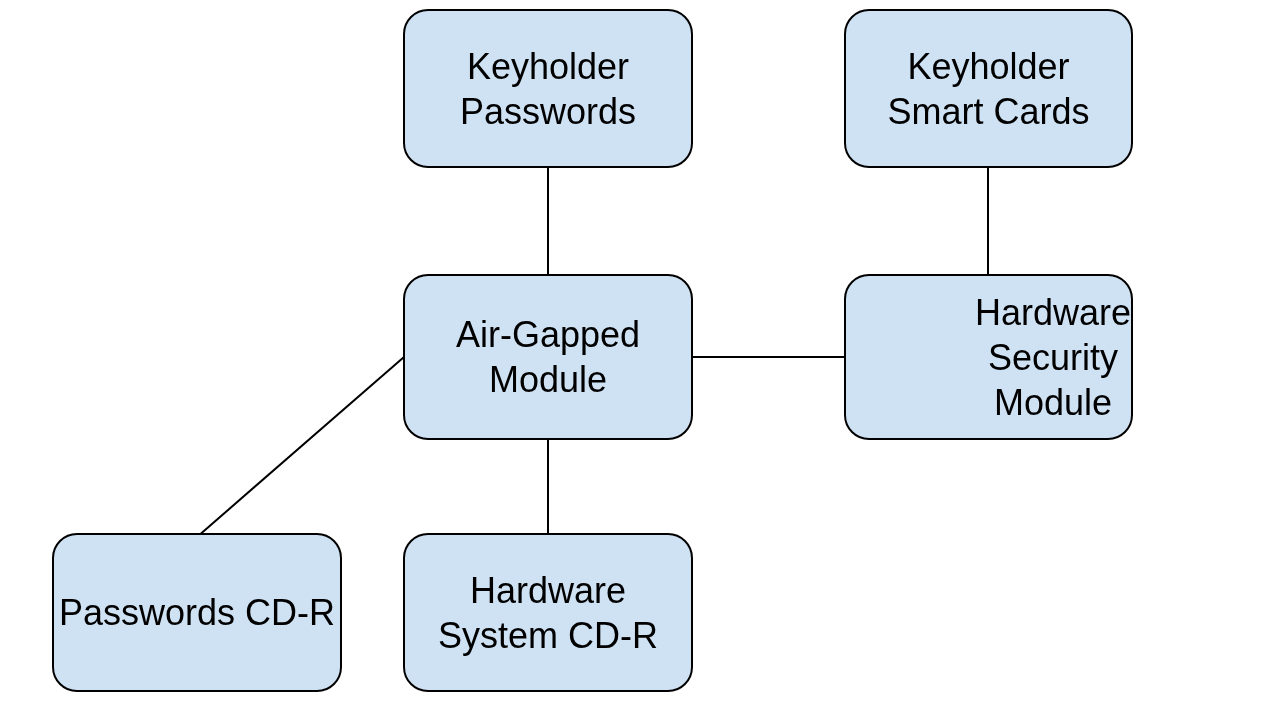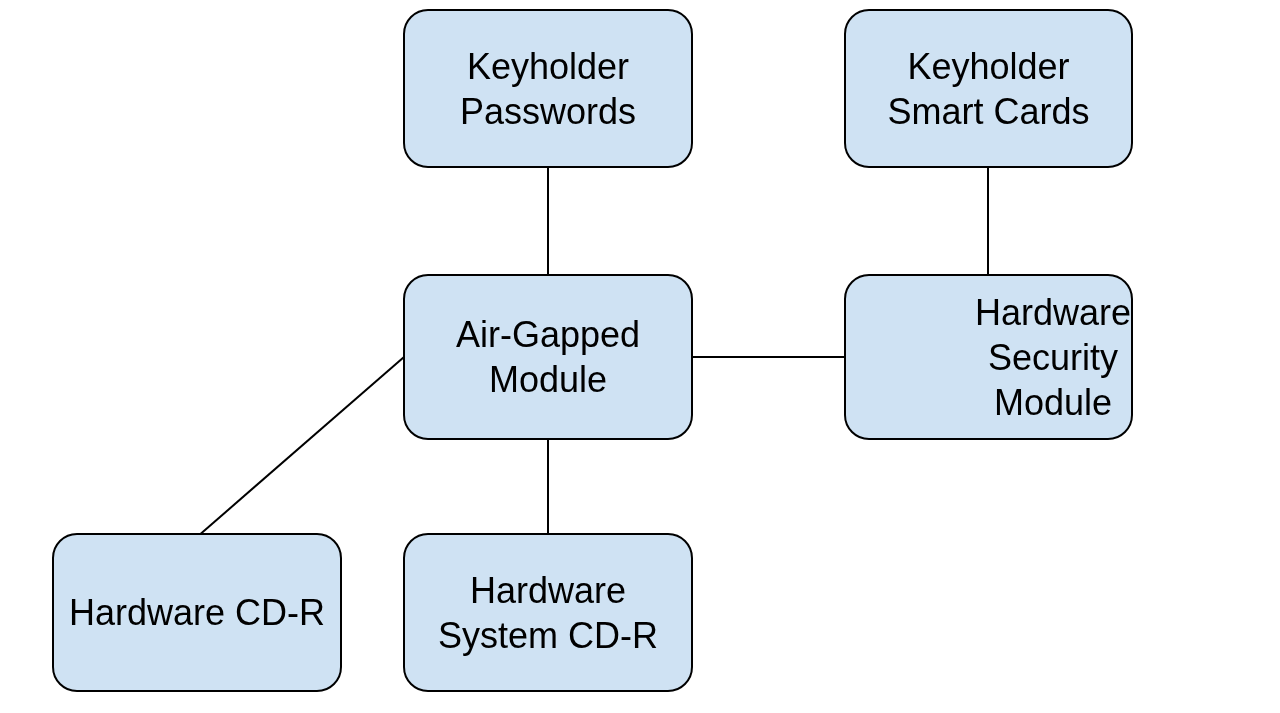--- a/index.html
+++ b/index.html
@@ -80,21 +80,21 @@
 Module</span>
   </div>
 
   <div class="node" id="n-hardware-security-module">
     <span class="label">Hardware
 Security
 Module</span>
   </div>
 
   <div class="node" id="n-material-cd-r">
-    <span class="label">Hardware CD-R</span>
+    <span class="label">Passwords CD-R</span>
   </div>
 
   <div class="node" id="n-operating-system-cd-r">
     <span class="label">Hardware
 System CD-R</span>
   </div>
 
 </div>
 
 </body></html>

